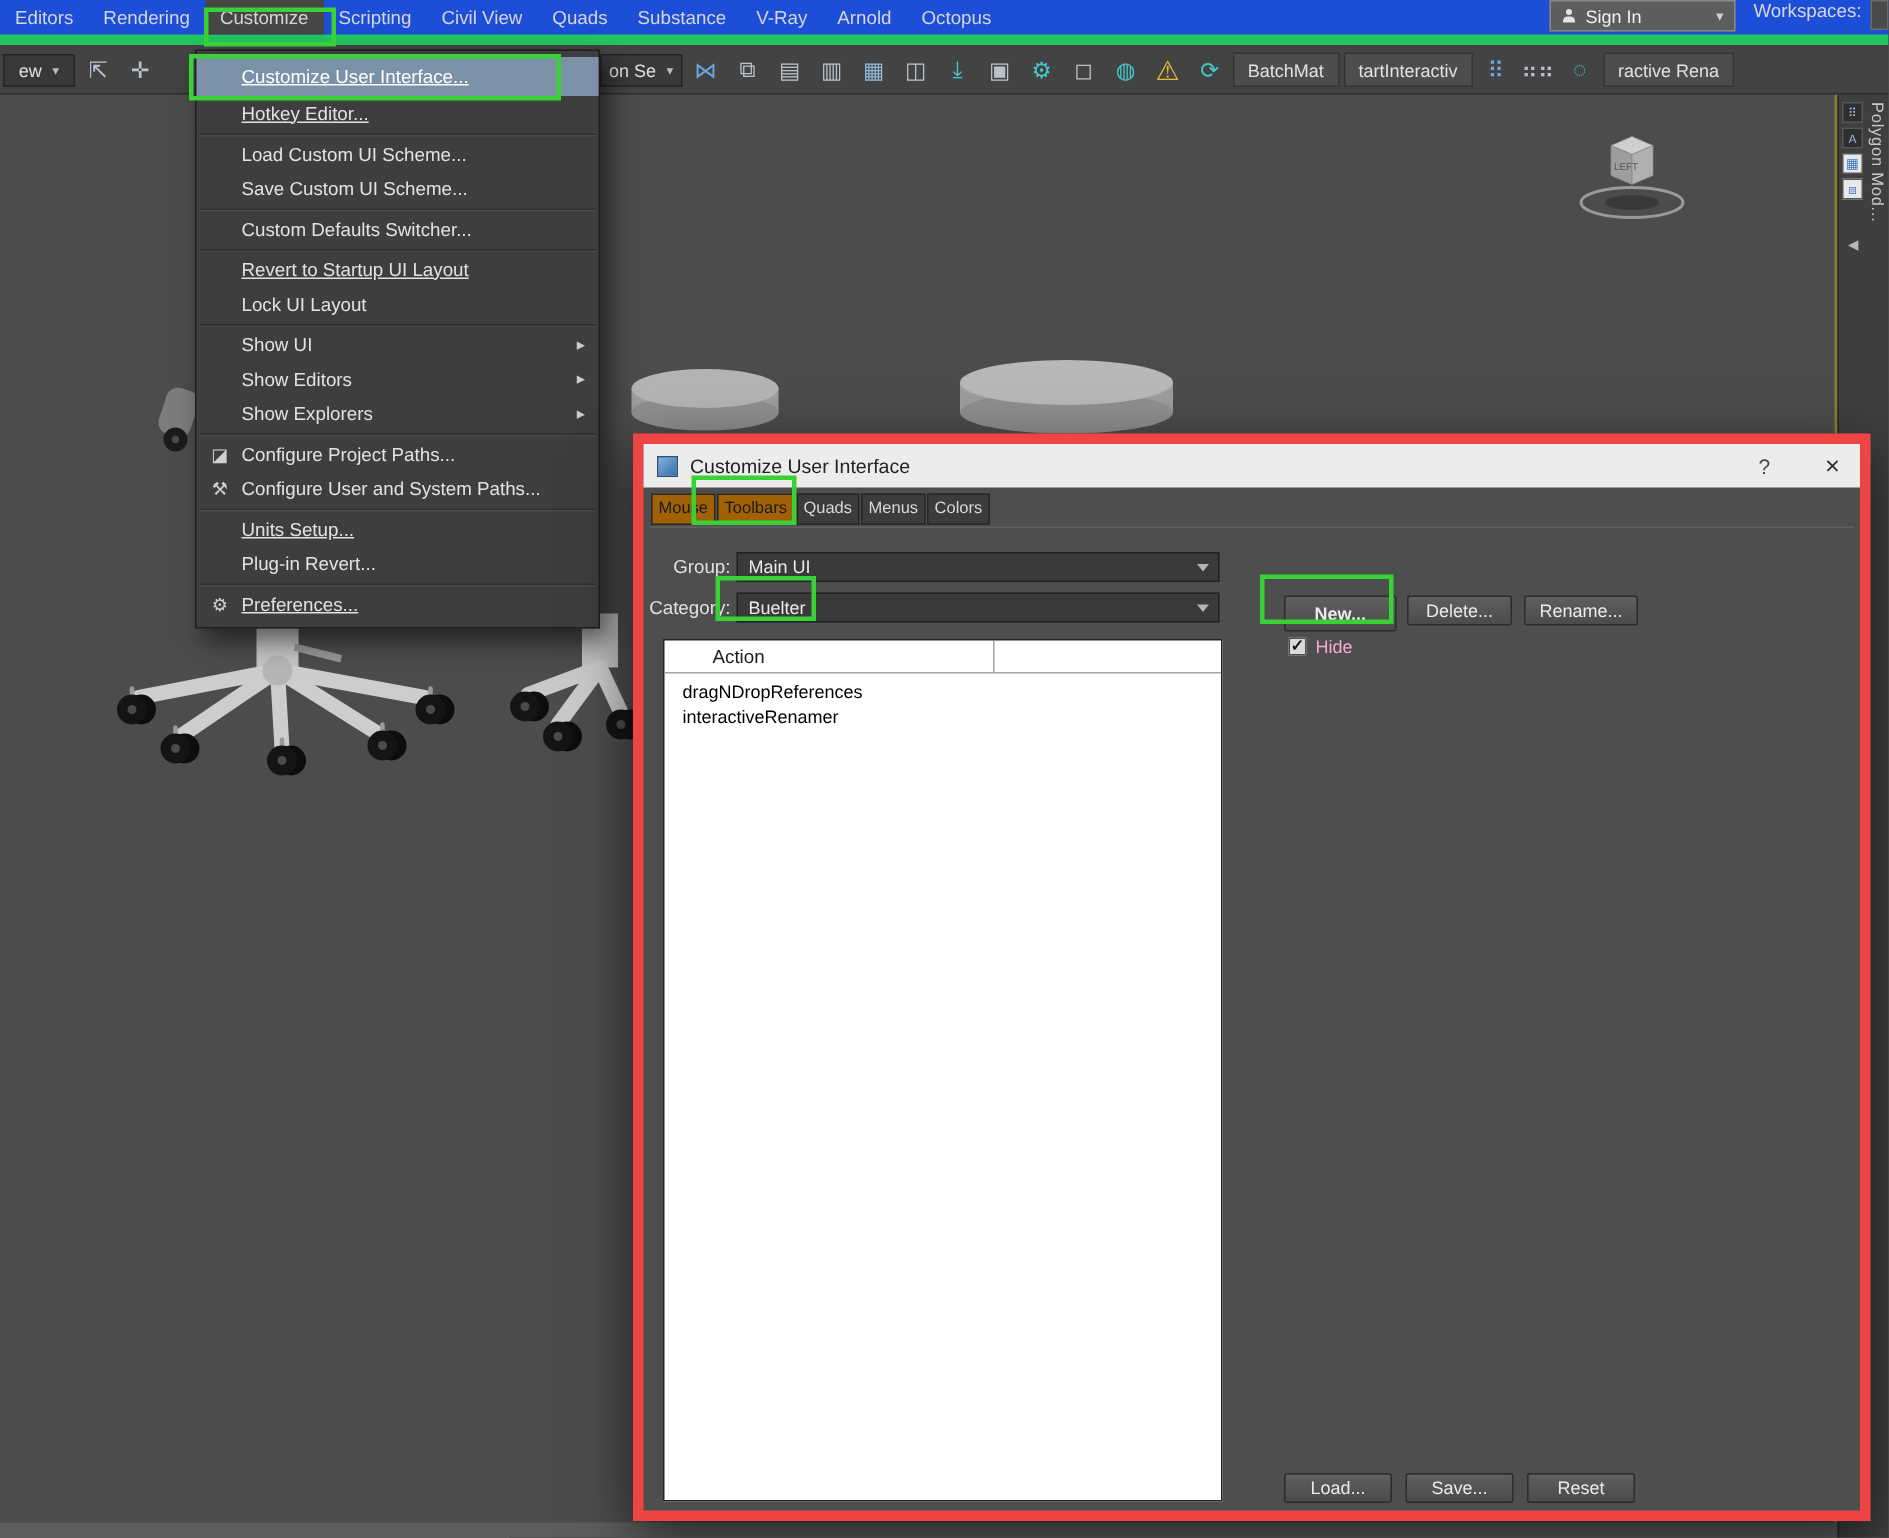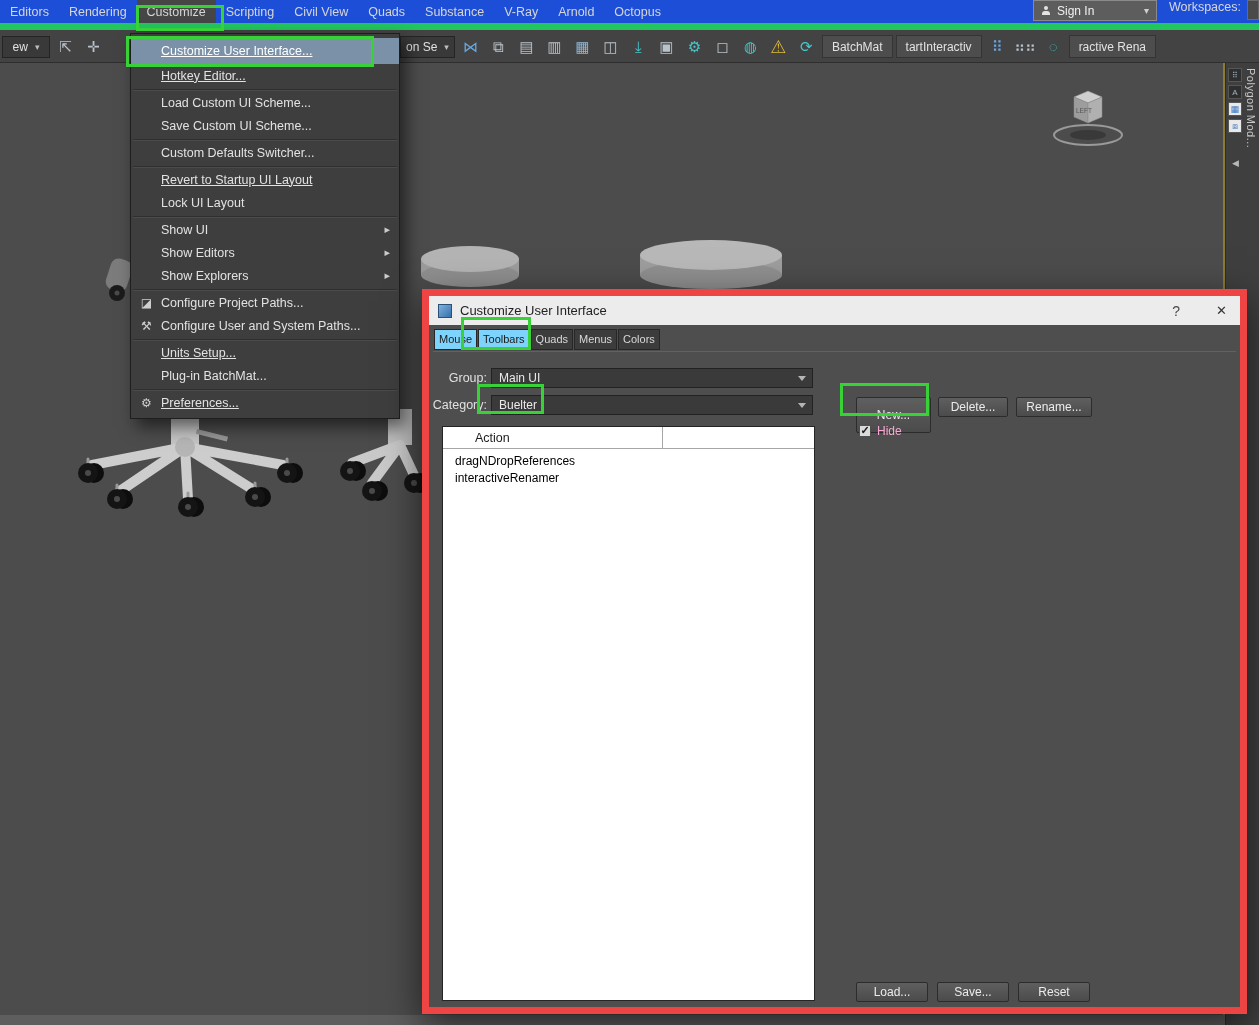--- a/index.html
+++ b/index.html
@@ -86,34 +86,34 @@
   .dialog {
     position:absolute; left:422px; top:289px; width:825px; height:725px; z-index:40;
     background:#4e4e4e; border:7px solid #ef4444; box-shadow:0 12px 36px rgba(0,0,0,.6); font-size:12px;
   }
   .dlg-titlebar { height:29px; background:#ececec; display:flex; align-items:center; padding:0 9px; color:#222; font-size:13px; }
   .dlg-icon { width:14px; height:14px; background:linear-gradient(135deg,#7ab3e0,#3a6ea8); border:1px solid #2c4f78; margin-right:8px; flex:0 0 auto; }
   .dlg-help  { margin-left:auto; margin-right:36px; color:#4a4a4a; font-size:14px; }
   .dlg-close { color:#333; font-size:13px; margin-right:4px; }
   .tabs { position:absolute; left:5px; top:33px; display:flex; }
   .tab { padding:3px 4px 4px; background:#3c3c3c; border:1px solid #272727; margin-right:1px; color:#d8d8d8; font-size:11px; }
-  .tab.light { background:#7dd3fc; color:#1a1a1a; }
+  .tab.light { background:#a16207; color:#1a1a1a; }
   .tabline { position:absolute; left:4px; right:4px; top:55px; border-top:1px solid #616161; }
   .fld-label { position:absolute; text-align:right; color:#e0e0e0; font-size:12.5px; }
   .lbl-group { left:10px; top:75px; width:48px; }
   .lbl-category { left:2px; top:102px; width:56px; }
   .dd { position:absolute; background:#3a3a3a; border:1px solid #222222; color:#eaeaea; display:flex; align-items:center; padding:0 20px 0 7px; font-size:12px; }
   .dd-group    { left:62px;  top:72px; width:322px; height:20px; }
   .dd-name     { left:433px; top:70px; width:372px; height:21px; }
   .dd-category { left:62px;  top:99px; width:322px; height:20px; }
   .dd-arrow { position:absolute; right:6px; top:50%; margin-top:-2px; width:0; height:0;
     border-left:4px solid transparent; border-right:4px solid transparent; border-top:5px solid #b5b5b5; }
   .btn { position:absolute; background:linear-gradient(#5f5f5f,#4b4b4b); border:1px solid #2c2c2c; border-radius:2px;
     color:#ebebeb; font-size:12px; display:flex; align-items:center; justify-content:center; }
-  .btn-new    { left:427px; top:101px; width:75px; height:36px; }
+  .btn-new    { left:427px; top:101px; width:75px; height:24px;font-weight:bold; }
   .btn-delete { left:509px; top:101px; width:70px; height:20px; }
   .btn-rename { left:587px; top:101px; width:76px; height:20px; }
   .btn-load   { left:427px; top:686px; width:72px; height:20px; }
   .btn-save   { left:508px; top:686px; width:72px; height:20px; }
   .btn-reset  { left:589px; top:686px; width:72px; height:20px; }
   .hide-row { position:absolute; left:430px; top:128px; display:flex; gap:6px; align-items:center; color:#f9a8d4; font-size:12px; }
   .checkbox { width:12px; height:12px; background:#dadada; border:1px solid #4f4f4f; display:flex; align-items:center; justify-content:center; font-size:11px; }
   .checkbox[data-checked="true"]::after { content:"\2713"; color:#1a1a1a; font-weight:bold; margin-top:-1px; }
   .listbox { position:absolute; left:13px; top:130px; width:373px; height:575px; background:#ffffff; border:1px solid #252525; color:#1c1c1c; }
   .lb-header { height:22px; border-bottom:1px solid #a6a6a6; display:flex; align-items:center; font-size:12.5px; }
@@ -416,21 +416,21 @@
       <span class="mi-label">Configure User and System Paths...</span>
     </div>
 
     <div class="cm-item underline">
       <span class="mi-icon"></span>
       <span class="mi-label">Units Setup...</span>
     </div>
 
     <div class="cm-item separator-after">
       <span class="mi-icon"></span>
-      <span class="mi-label">Plug-in BatchMat...</span>
+      <span class="mi-label">Plug-in Revert...</span>
     </div>
 
     <div class="cm-item underline">
       <span class="mi-icon">⚙</span>
       <span class="mi-label">Preferences...</span>
     </div>
   </div>
 
 <div class="dialog">
   <div class="dlg-titlebar">

